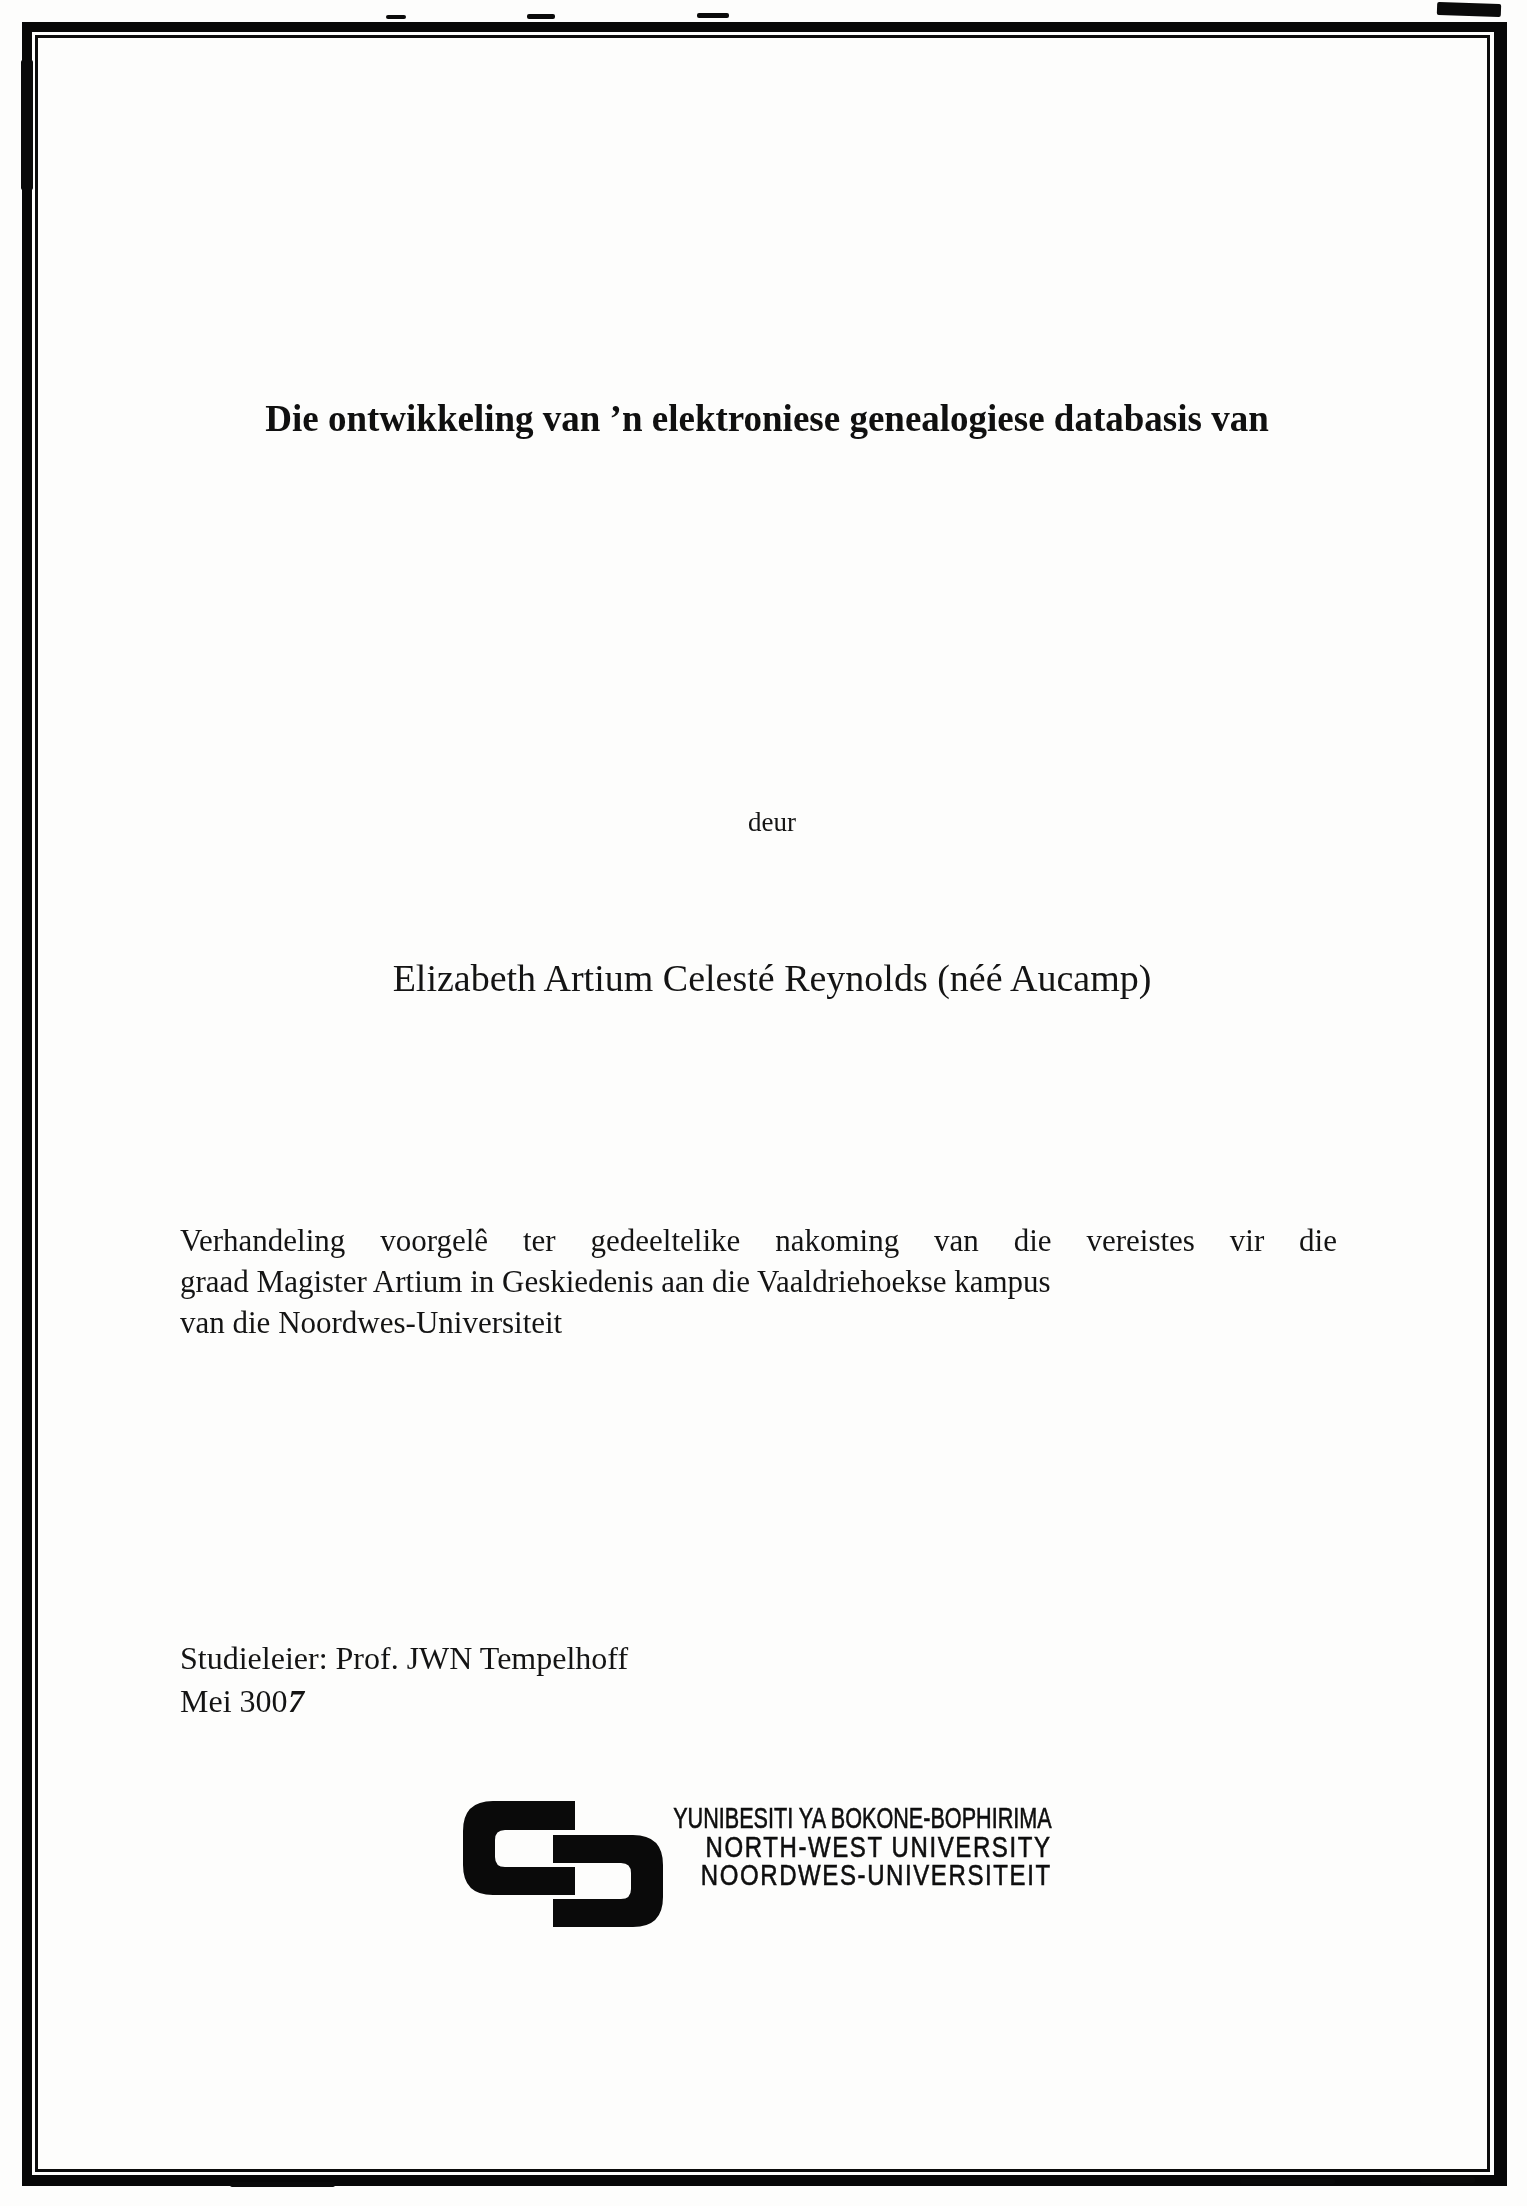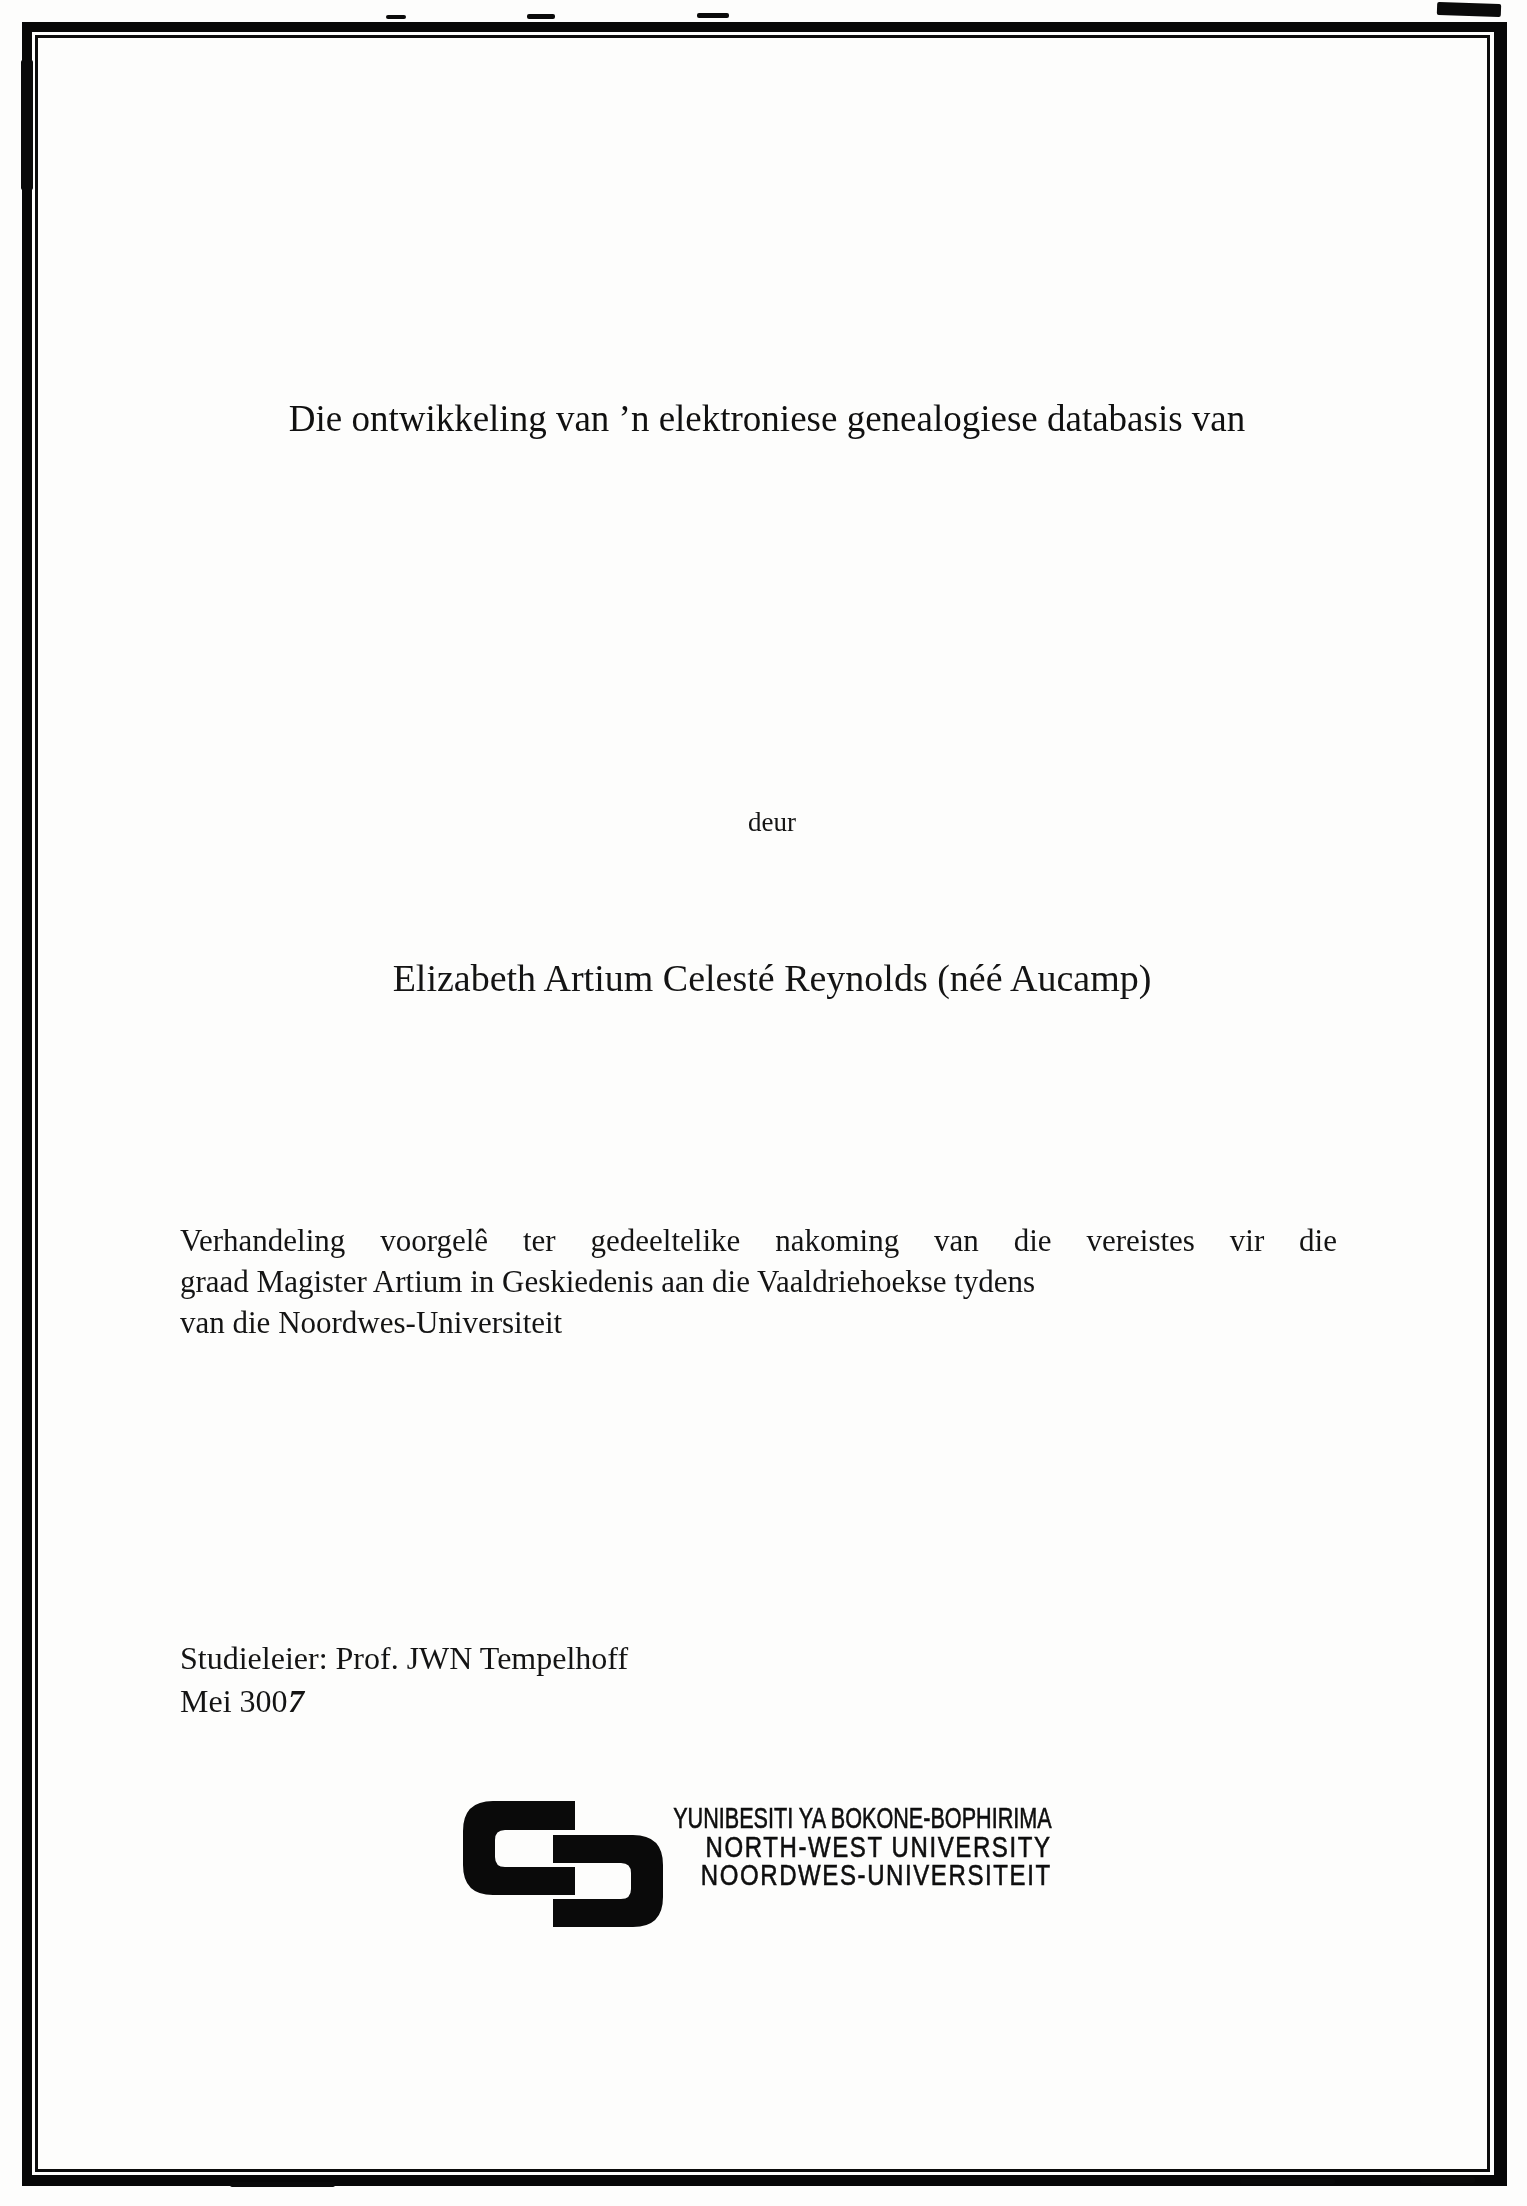--- a/index.html
+++ b/index.html
@@ -31,21 +31,21 @@
   .artifact { position: absolute; background: #0a0a0a; border-radius: 2px; }
 
   .title-block {
     position: absolute;
     left: 160px; top: 397px;
     width: 1214px;
     text-align: center;
     font-size: 37px;
     color: #101010;
   }
-  .title-line { height: 86px; line-height: 44px; }
+  .title-line { height: 86px; line-height: 44px; font-weight: bold; }
 
   .byline {
     position: absolute;
     left: 160px; top: 807px;
     width: 1224px;
     text-align: center;
     font-size: 27px;
   }
   .author {
     position: absolute;
@@ -122,21 +122,21 @@
   <div class="title-block">
     <div class="title-line">Die ontwikkeling van ’n elektroniese genealogiese databasis van</div>
   </div>
 
   <div class="byline">deur</div>
 
   <div class="author">Elizabeth Artium Celesté Reynolds (néé Aucamp)</div>
 
   <div class="declaration">
     <div class="decl-justify">Verhandeling voorgelê ter gedeeltelike nakoming van die vereistes vir die</div>
-    <div><span>graad </span><span class="italic">Magister Artium</span><span> in Geskiedenis aan die Vaaldriehoekse tydens</span></div>
+    <div><span>graad </span><span class="italic">Magister Artium</span><span> in Geskiedenis aan die Vaaldriehoekse kampus</span></div>
     <div>van die Noordwes-Universiteit</div>
   </div>
 
   <div class="supervisor-block">
     <div>Studieleier: Prof. JWN Tempelhoff</div>
     <div><span>Mei 300</span><span class="date-seven">7</span></div>
   </div>
 
   <svg class="logo-mark" viewBox="0 0 200 126" xmlns="http://www.w3.org/2000/svg" aria-hidden="true">
     <path fill="#0a0a0a" d="M112,0 L30,0 Q0,0 0,30 L0,64 Q0,94 30,94 L112,94 L112,66 L42,66 Q32,66 32,56 L32,39 Q32,29 42,29 L112,29 Z"></path>

